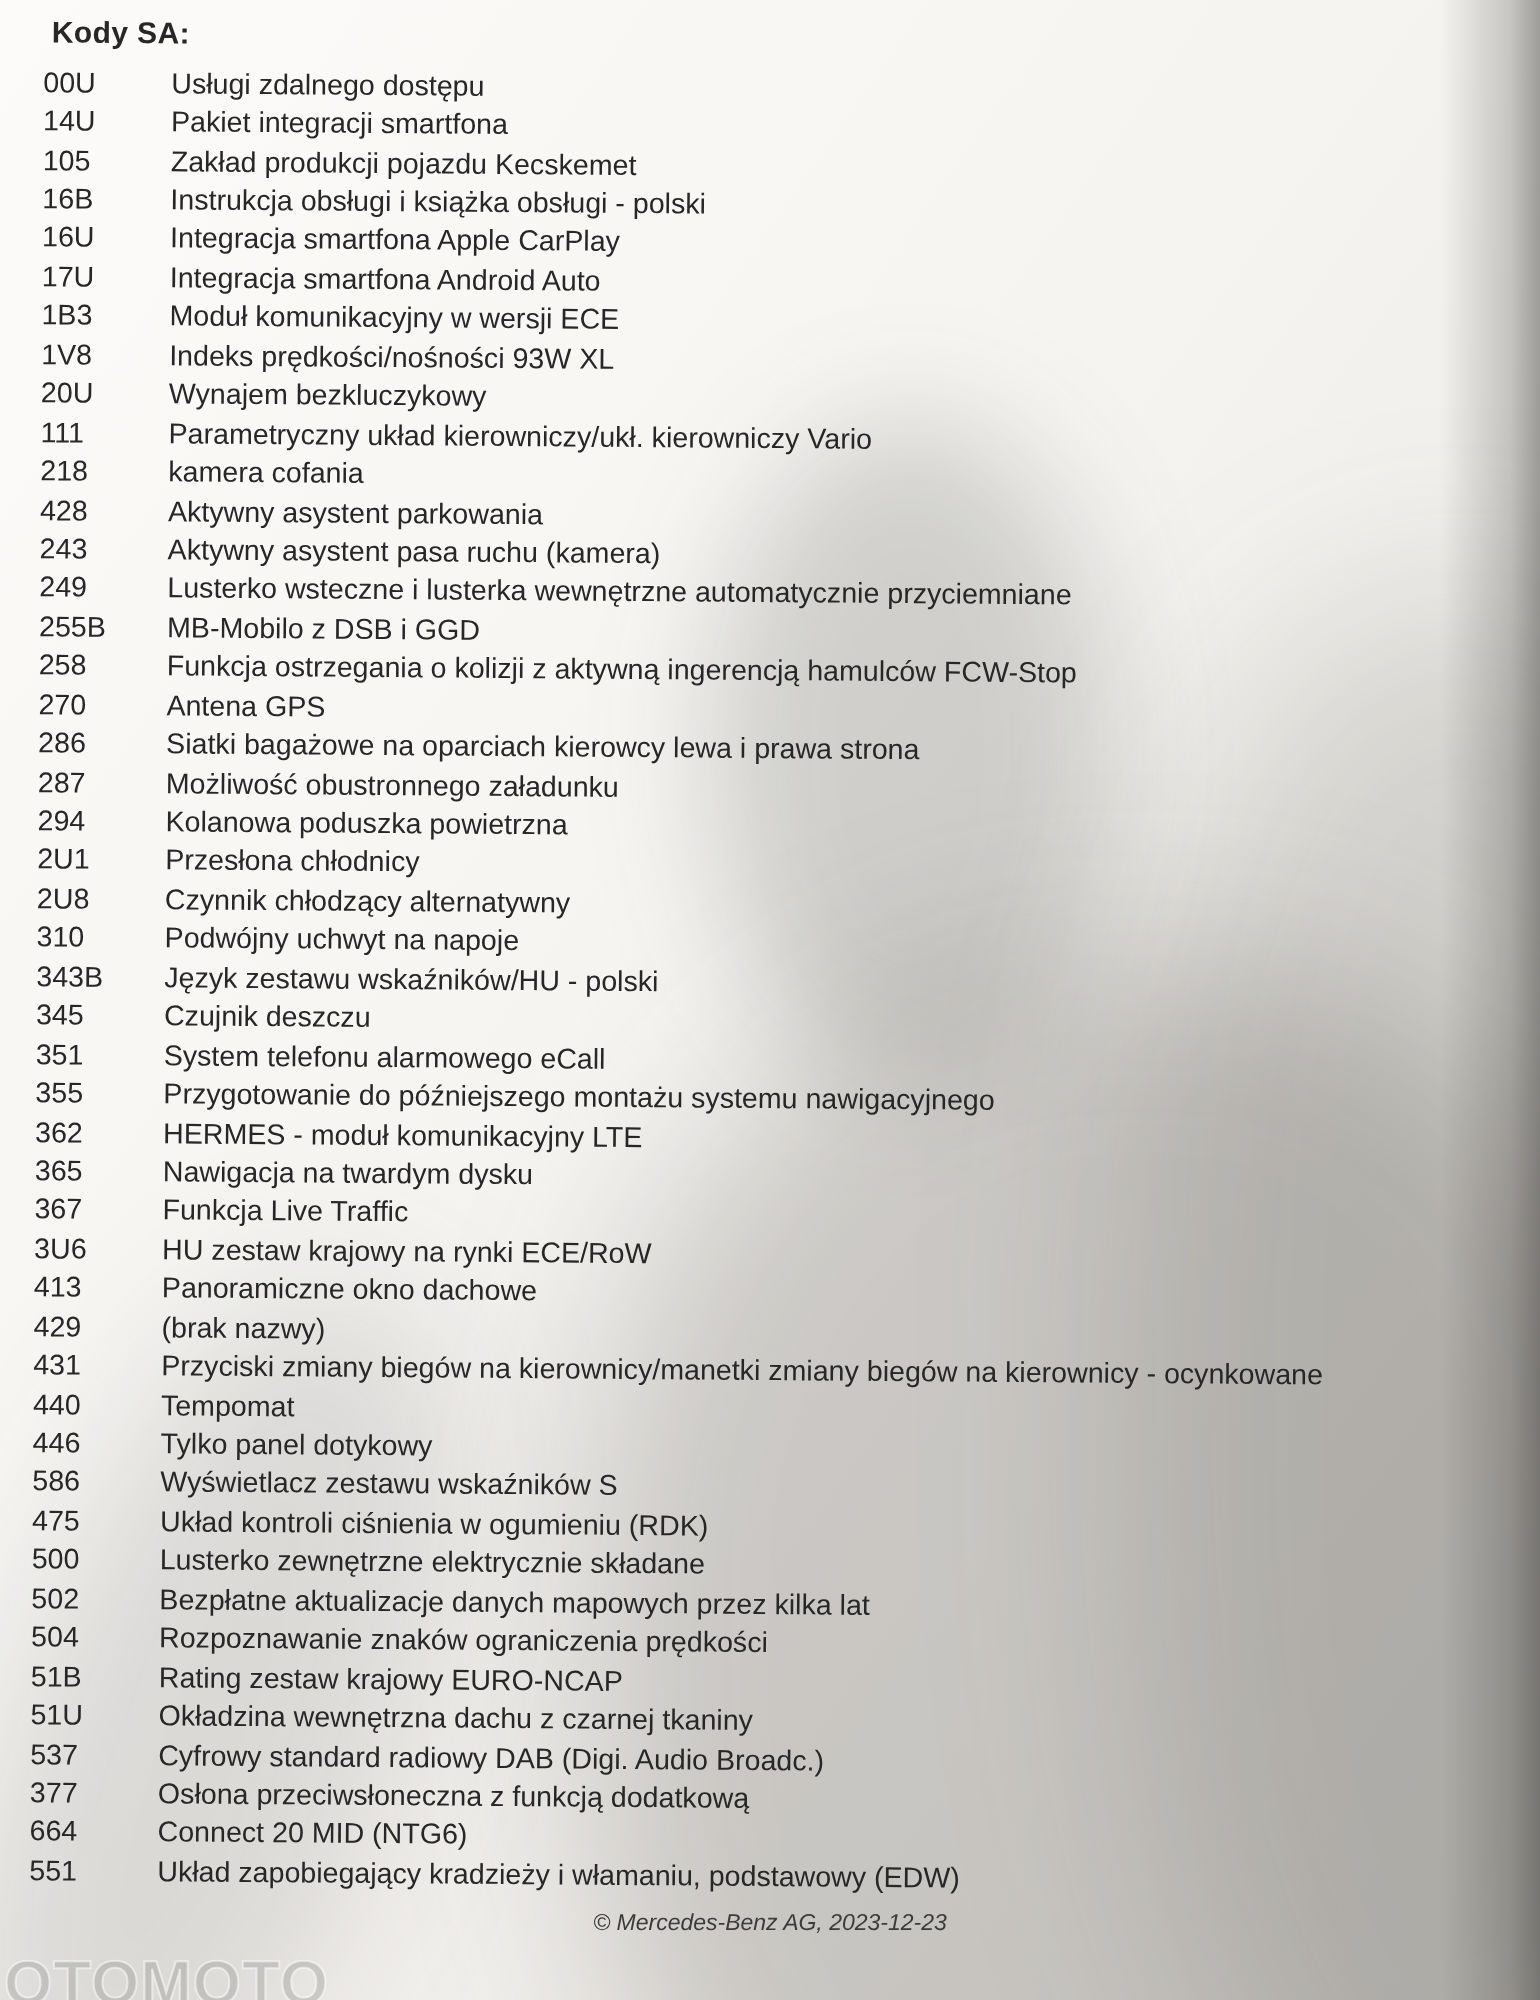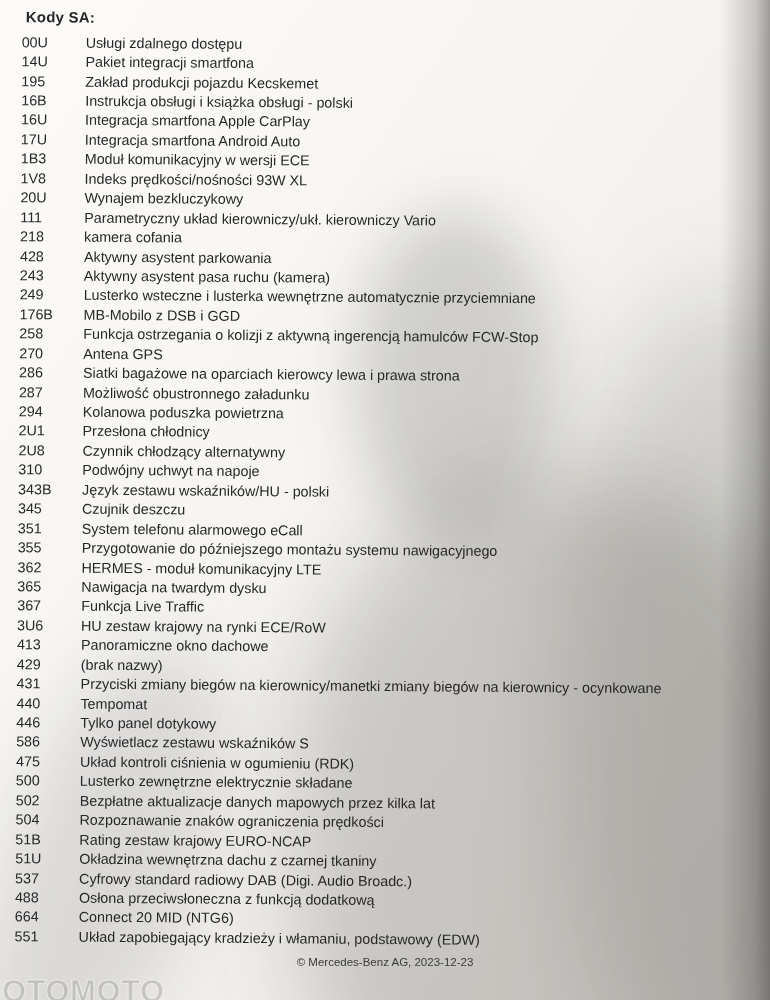--- a/index.html
+++ b/index.html
@@ -71,20 +71,21 @@
     white-space: nowrap;
   }
   .code { flex: 0 0 64px; width: 64px; }
   .desc { flex: 1; }
   .footer {
     position: absolute;
     left: 0; top: 956px; width: 100%;
     text-align: center;
     font-size: 11.5px;
     color: #3b3b3b;
+    font-style: italic;
   }
   .watermark {
     position: absolute;
     left: 2px; bottom: -10px;
     font-size: 31px;
     font-weight: bold;
     letter-spacing: 0.5px;
     color: rgba(150, 150, 148, 0.38);
     -webkit-text-stroke: 1px rgba(255, 255, 255, 0.55);
     pointer-events: none;
@@ -107,21 +108,21 @@
     <div class="code-list" id="code-list">
         <div class="code-row">
           <span class="code">00U</span>
           <span class="desc">Usługi zdalnego dostępu</span>
         </div>
         <div class="code-row">
           <span class="code">14U</span>
           <span class="desc">Pakiet integracji smartfona</span>
         </div>
         <div class="code-row">
-          <span class="code">195</span>
+          <span class="code">105</span>
           <span class="desc">Zakład produkcji pojazdu Kecskemet</span>
         </div>
         <div class="code-row">
           <span class="code">16B</span>
           <span class="desc">Instrukcja obsługi i książka obsługi - polski</span>
         </div>
         <div class="code-row">
           <span class="code">16U</span>
           <span class="desc">Integracja smartfona Apple CarPlay</span>
         </div>
@@ -155,21 +156,21 @@
         </div>
         <div class="code-row">
           <span class="code">243</span>
           <span class="desc">Aktywny asystent pasa ruchu (kamera)</span>
         </div>
         <div class="code-row">
           <span class="code">249</span>
           <span class="desc">Lusterko wsteczne i lusterka wewnętrzne automatycznie przyciemniane</span>
         </div>
         <div class="code-row">
-          <span class="code">176B</span>
+          <span class="code">255B</span>
           <span class="desc">MB-Mobilo z DSB i GGD</span>
         </div>
         <div class="code-row">
           <span class="code">258</span>
           <span class="desc">Funkcja ostrzegania o kolizji z aktywną ingerencją hamulców FCW-Stop</span>
         </div>
         <div class="code-row">
           <span class="code">270</span>
           <span class="desc">Antena GPS</span>
         </div>
@@ -275,21 +276,21 @@
         </div>
         <div class="code-row">
           <span class="code">51U</span>
           <span class="desc">Okładzina wewnętrzna dachu z czarnej tkaniny</span>
         </div>
         <div class="code-row">
           <span class="code">537</span>
           <span class="desc">Cyfrowy standard radiowy DAB (Digi. Audio Broadc.)</span>
         </div>
         <div class="code-row">
-          <span class="code">488</span>
+          <span class="code">377</span>
           <span class="desc">Osłona przeciwsłoneczna z funkcją dodatkową</span>
         </div>
         <div class="code-row">
           <span class="code">664</span>
           <span class="desc">Connect 20 MID (NTG6)</span>
         </div>
         <div class="code-row">
           <span class="code">551</span>
           <span class="desc">Układ zapobiegający kradzieży i włamaniu, podstawowy (EDW)</span>
         </div>

